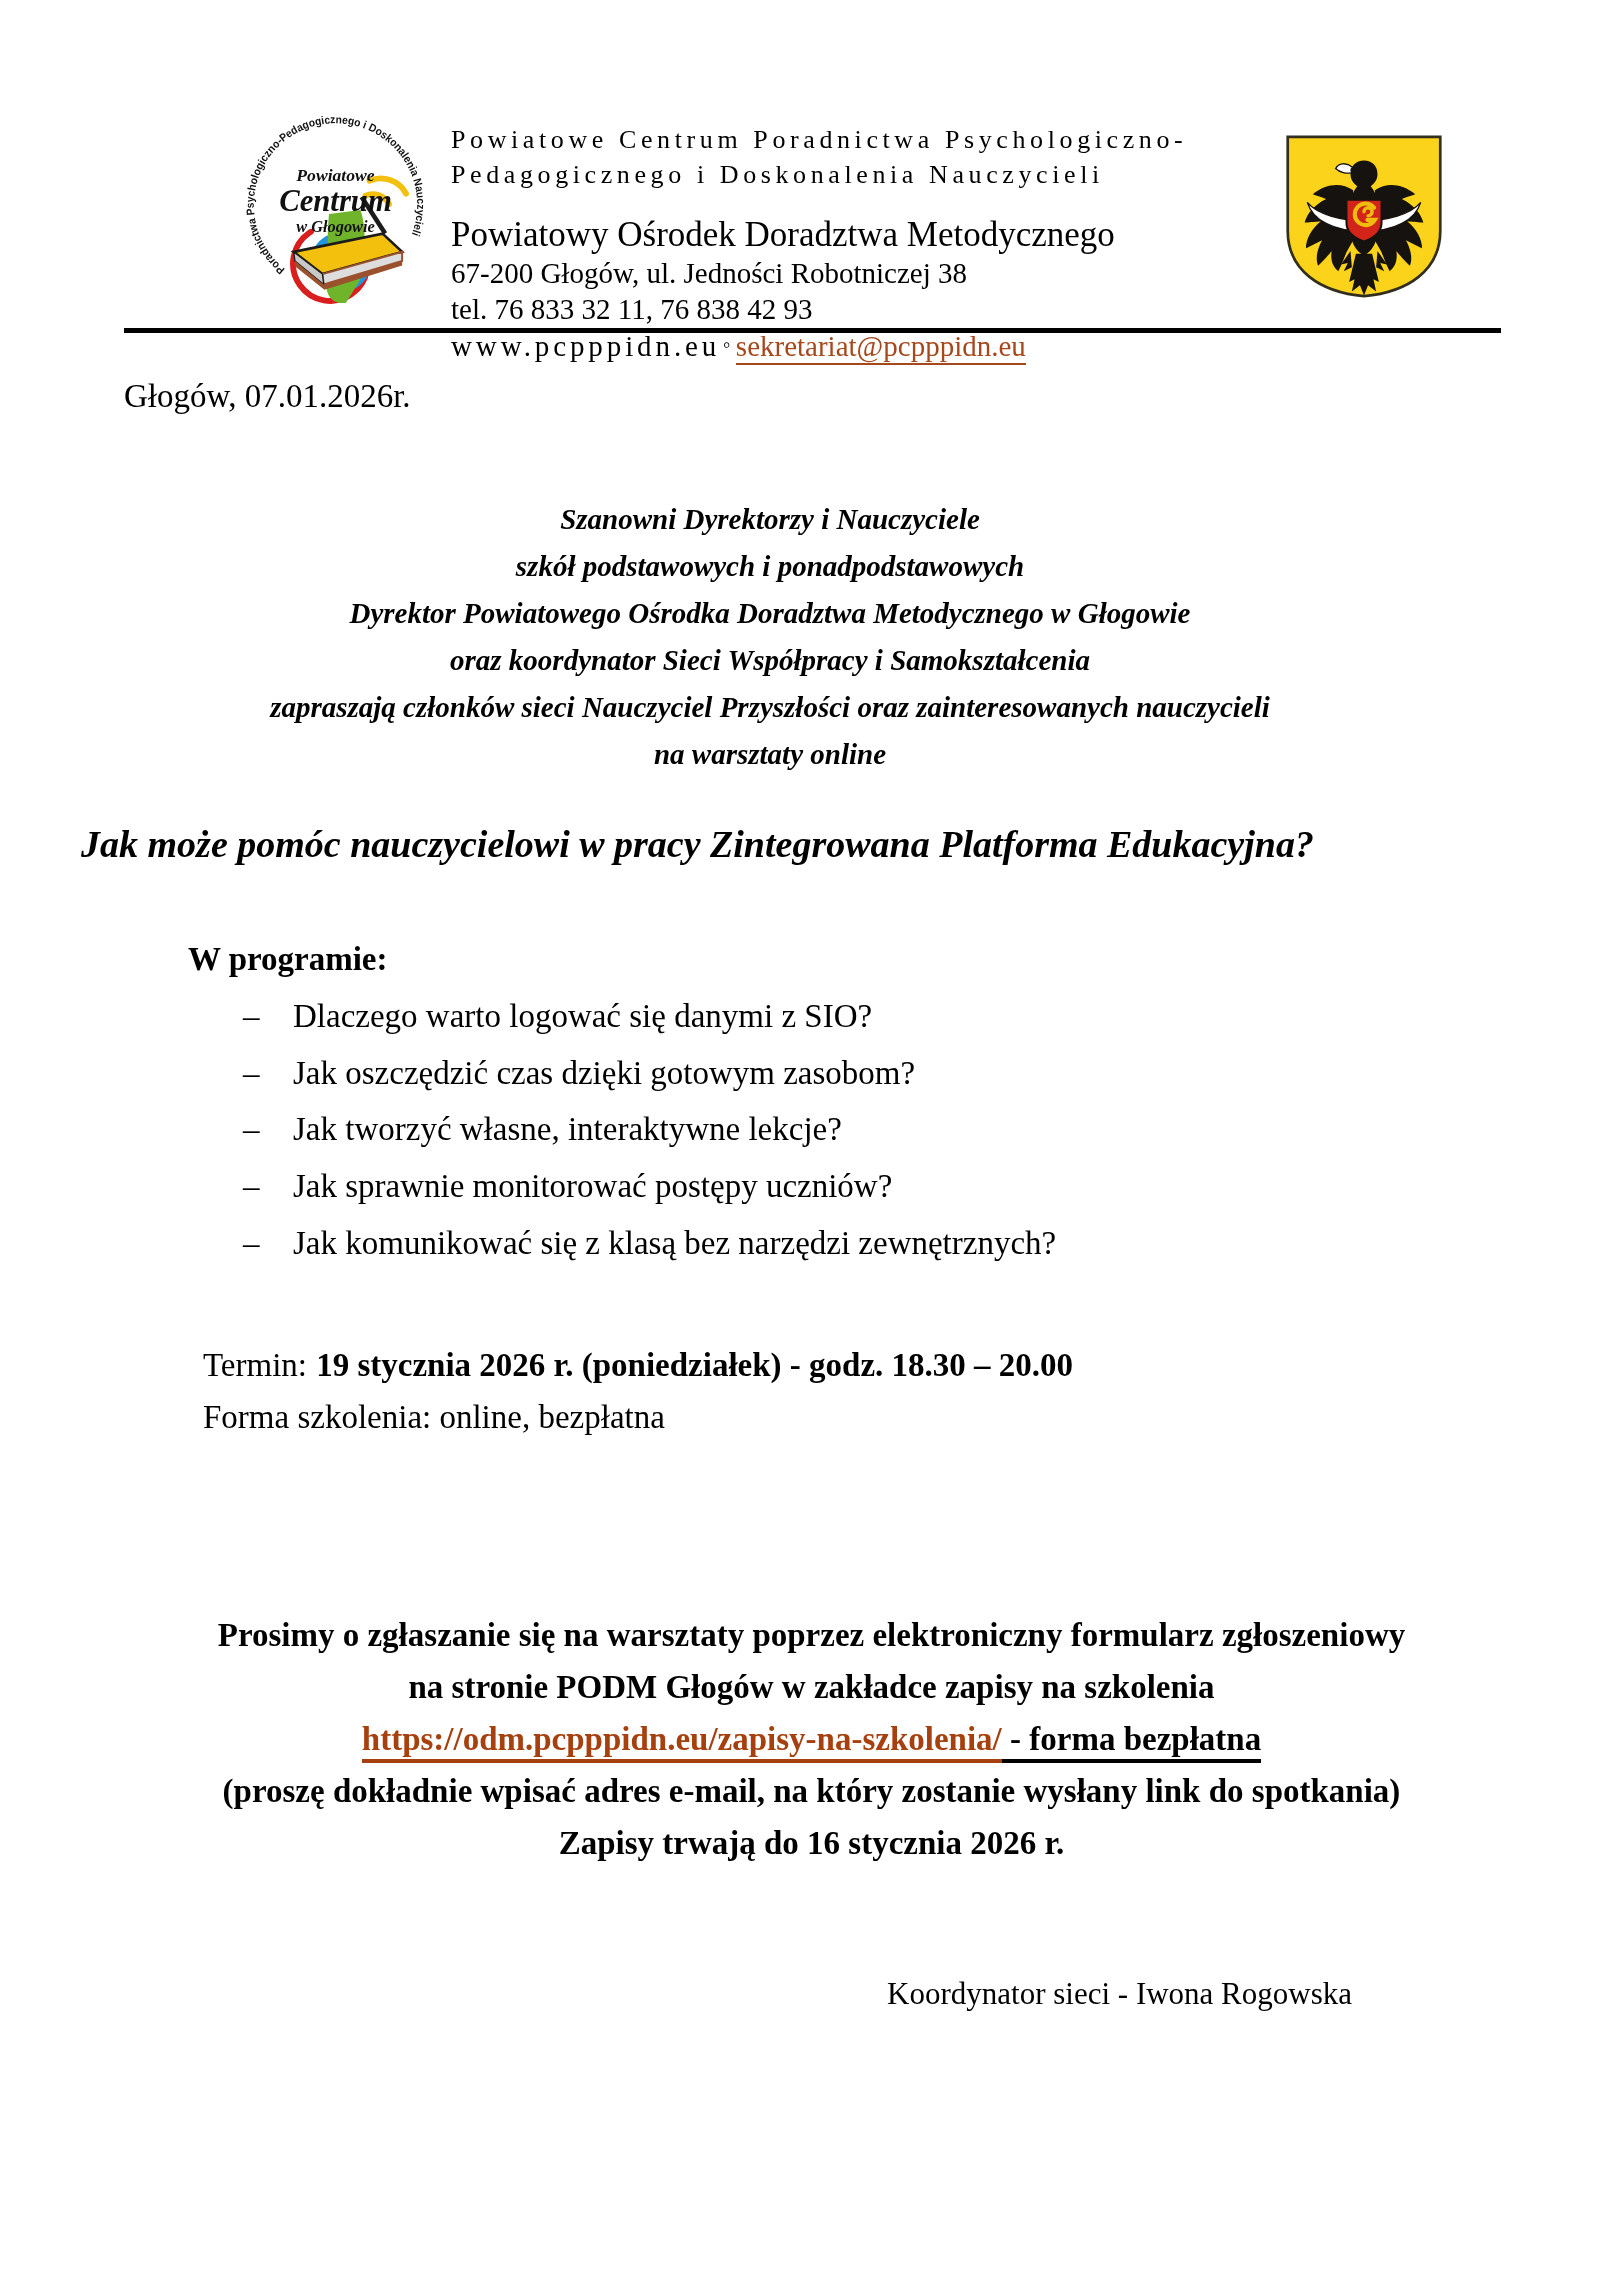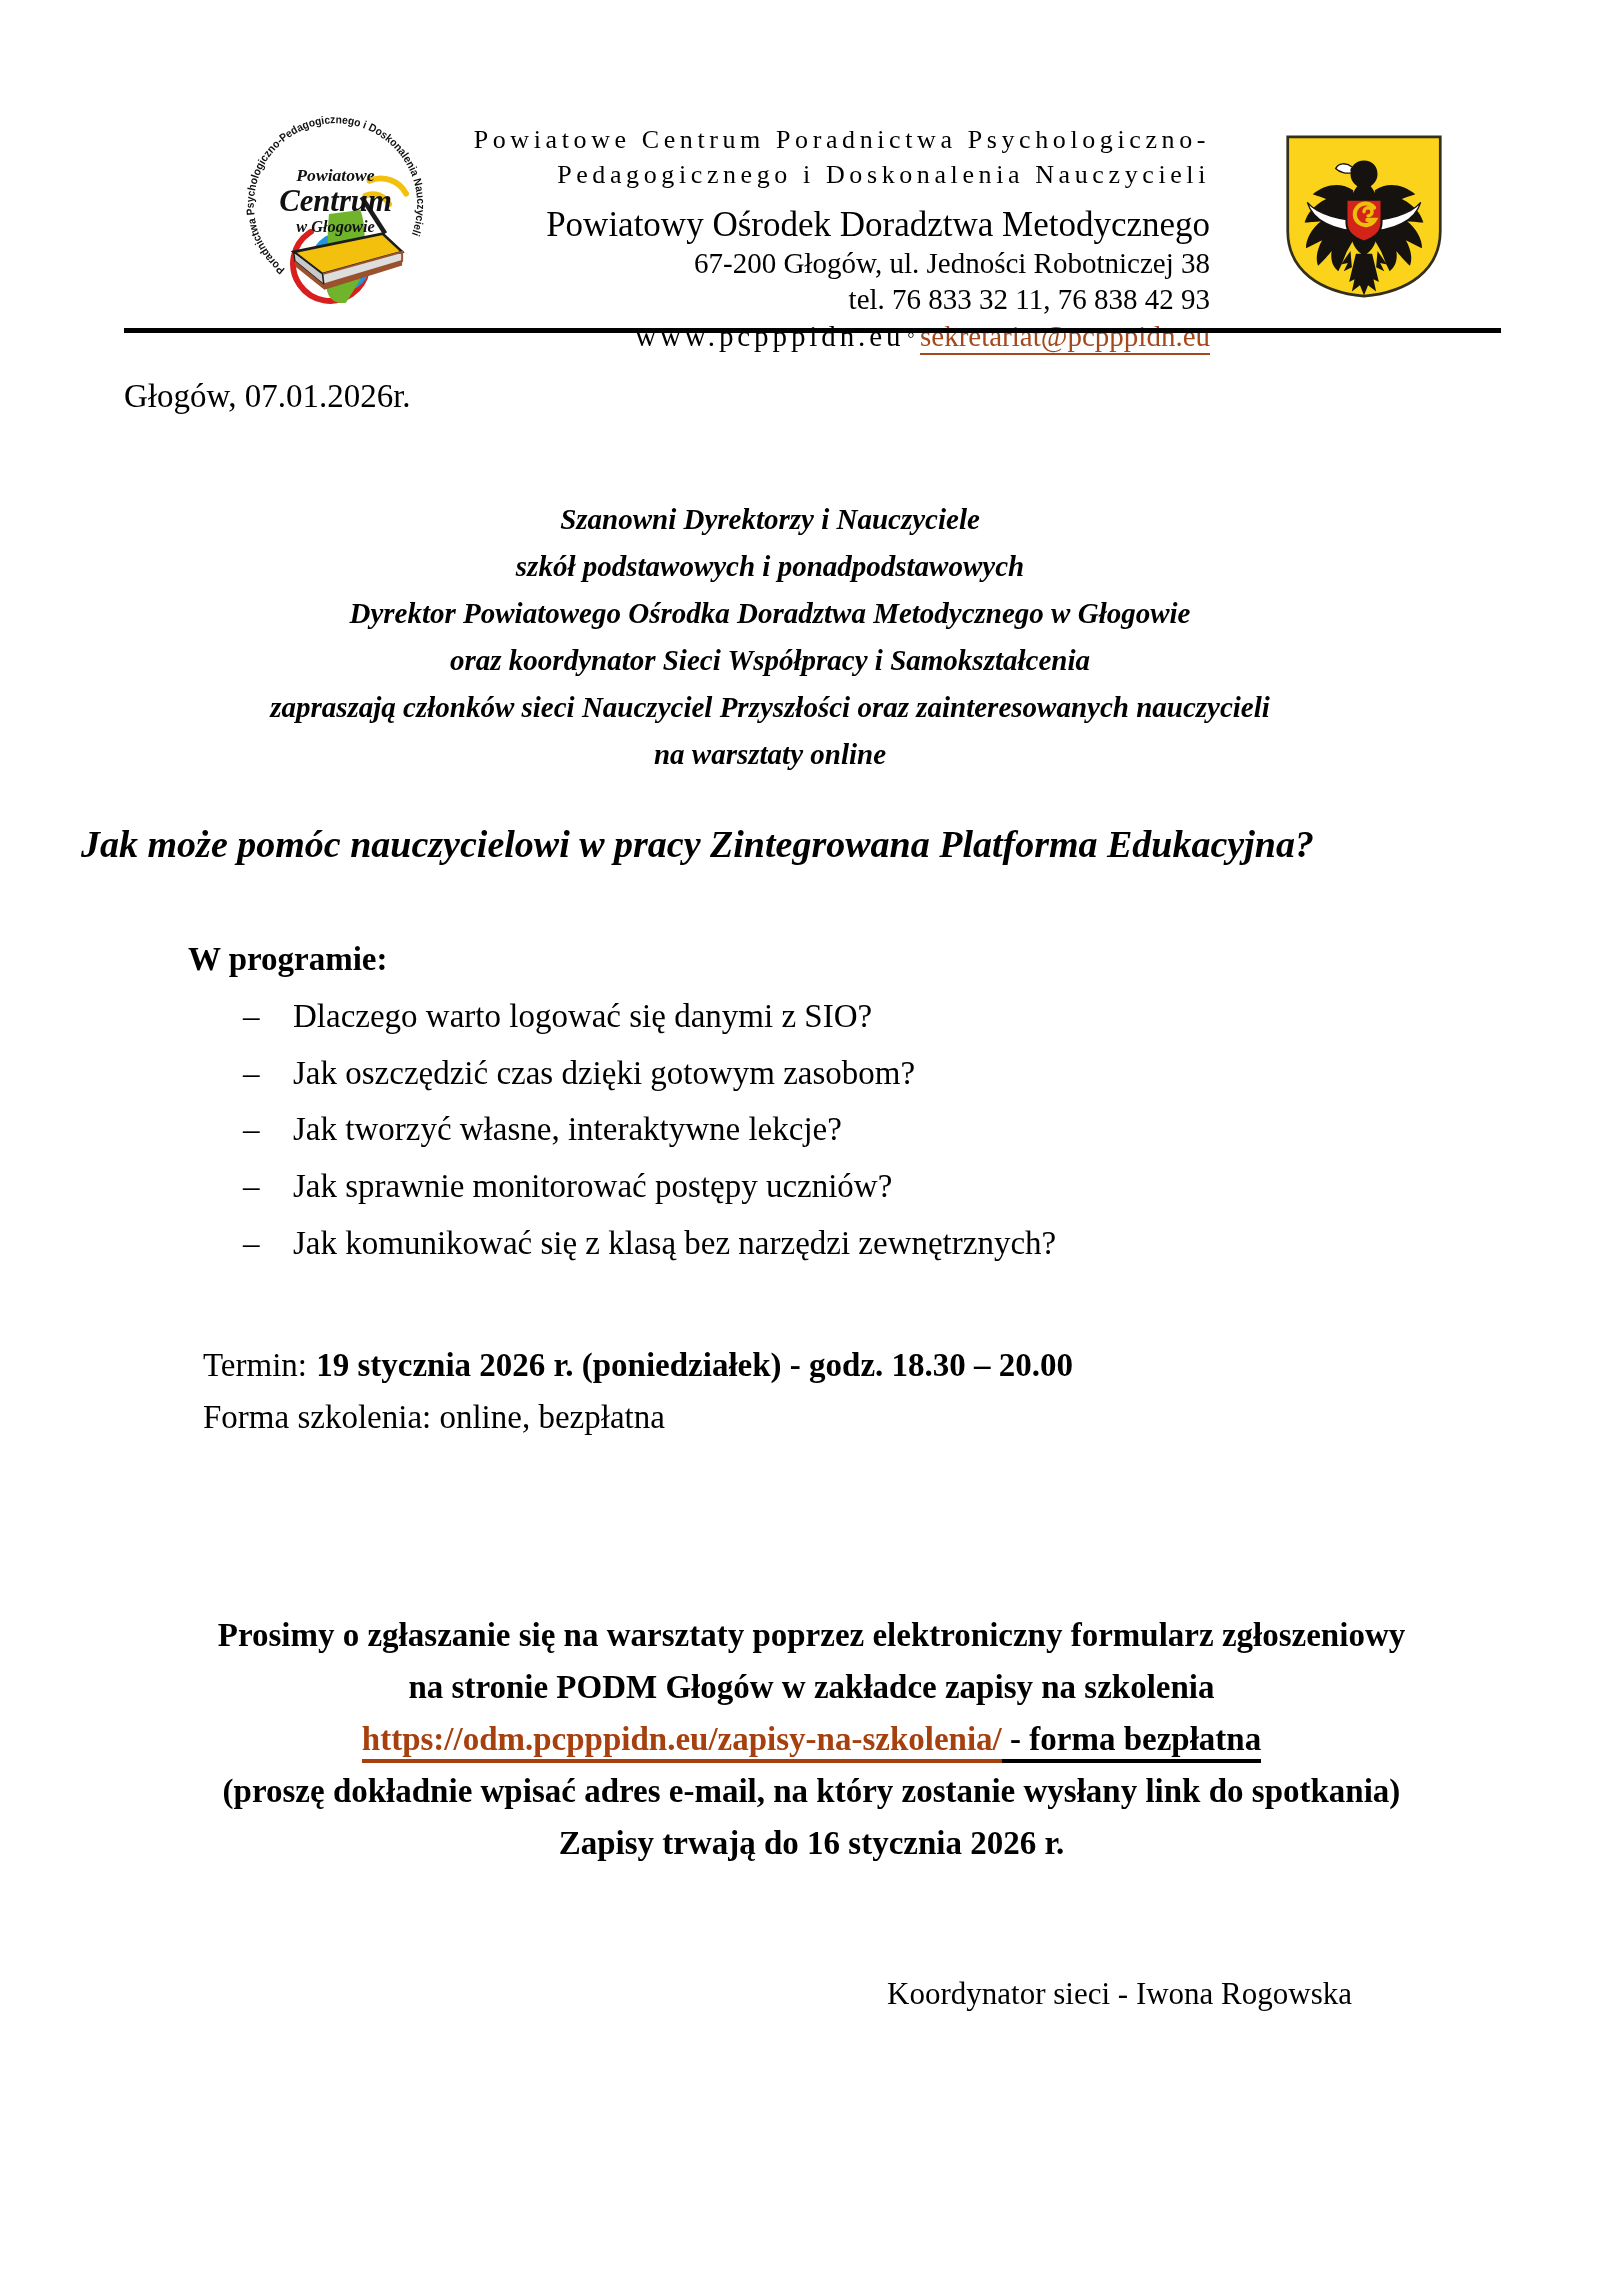--- a/index.html
+++ b/index.html
@@ -8,23 +8,23 @@
     position:relative;
     width:1623px; height:2295px;
     background:#ffffff;
     font-family:"Liberation Serif", serif;
     color:#000;
     overflow:hidden;
   }
   
   .logo { position:absolute; left:230px; top:116px; width:211px; height:196px; }
   .crest { position:absolute; left:1283px; top:132px; width:162px; height:169px; }
-  .header-text { position:absolute; left:451px; top:122px; width:759px; text-align:right; }
+  .header-text { position:absolute; left:451px; top:122px; width:759px; text-align:left; }
   .org-line { font-size:26px; line-height:35px; letter-spacing:4.6px; }
-  .office-line { font-size:35px; line-height:41px; margin-top:12px; }
+  .office-line { font-size:35px; line-height:41px; margin-top:22px; }
   .addr-line { font-size:29px; line-height:36px; }
   .www-line { font-size:29px; line-height:34px; margin-top:1.3px; }
   .www-part { letter-spacing:3.9px; }
   .dot-sep { font-size:22px; vertical-align:3.9px; padding:0 5.2px 0 2.6px; }
   .email-link { color:#A5481C; text-decoration:none; border-bottom:2.6px solid #A5481C; padding-bottom:1.3px; }
   .rule { position:absolute; left:124px; top:328px; width:1377px; height:5.2px; background:#000; }
   
   .date-line { position:absolute; left:124px; top:378px; width:1377px; text-align:left; padding-right:71px; font-size:33px; }
   .salutation { position:absolute; left:0; top:496px; width:1540px; text-align:center;
                 font-size:29px; font-weight:bold; font-style:italic; line-height:47px; }

